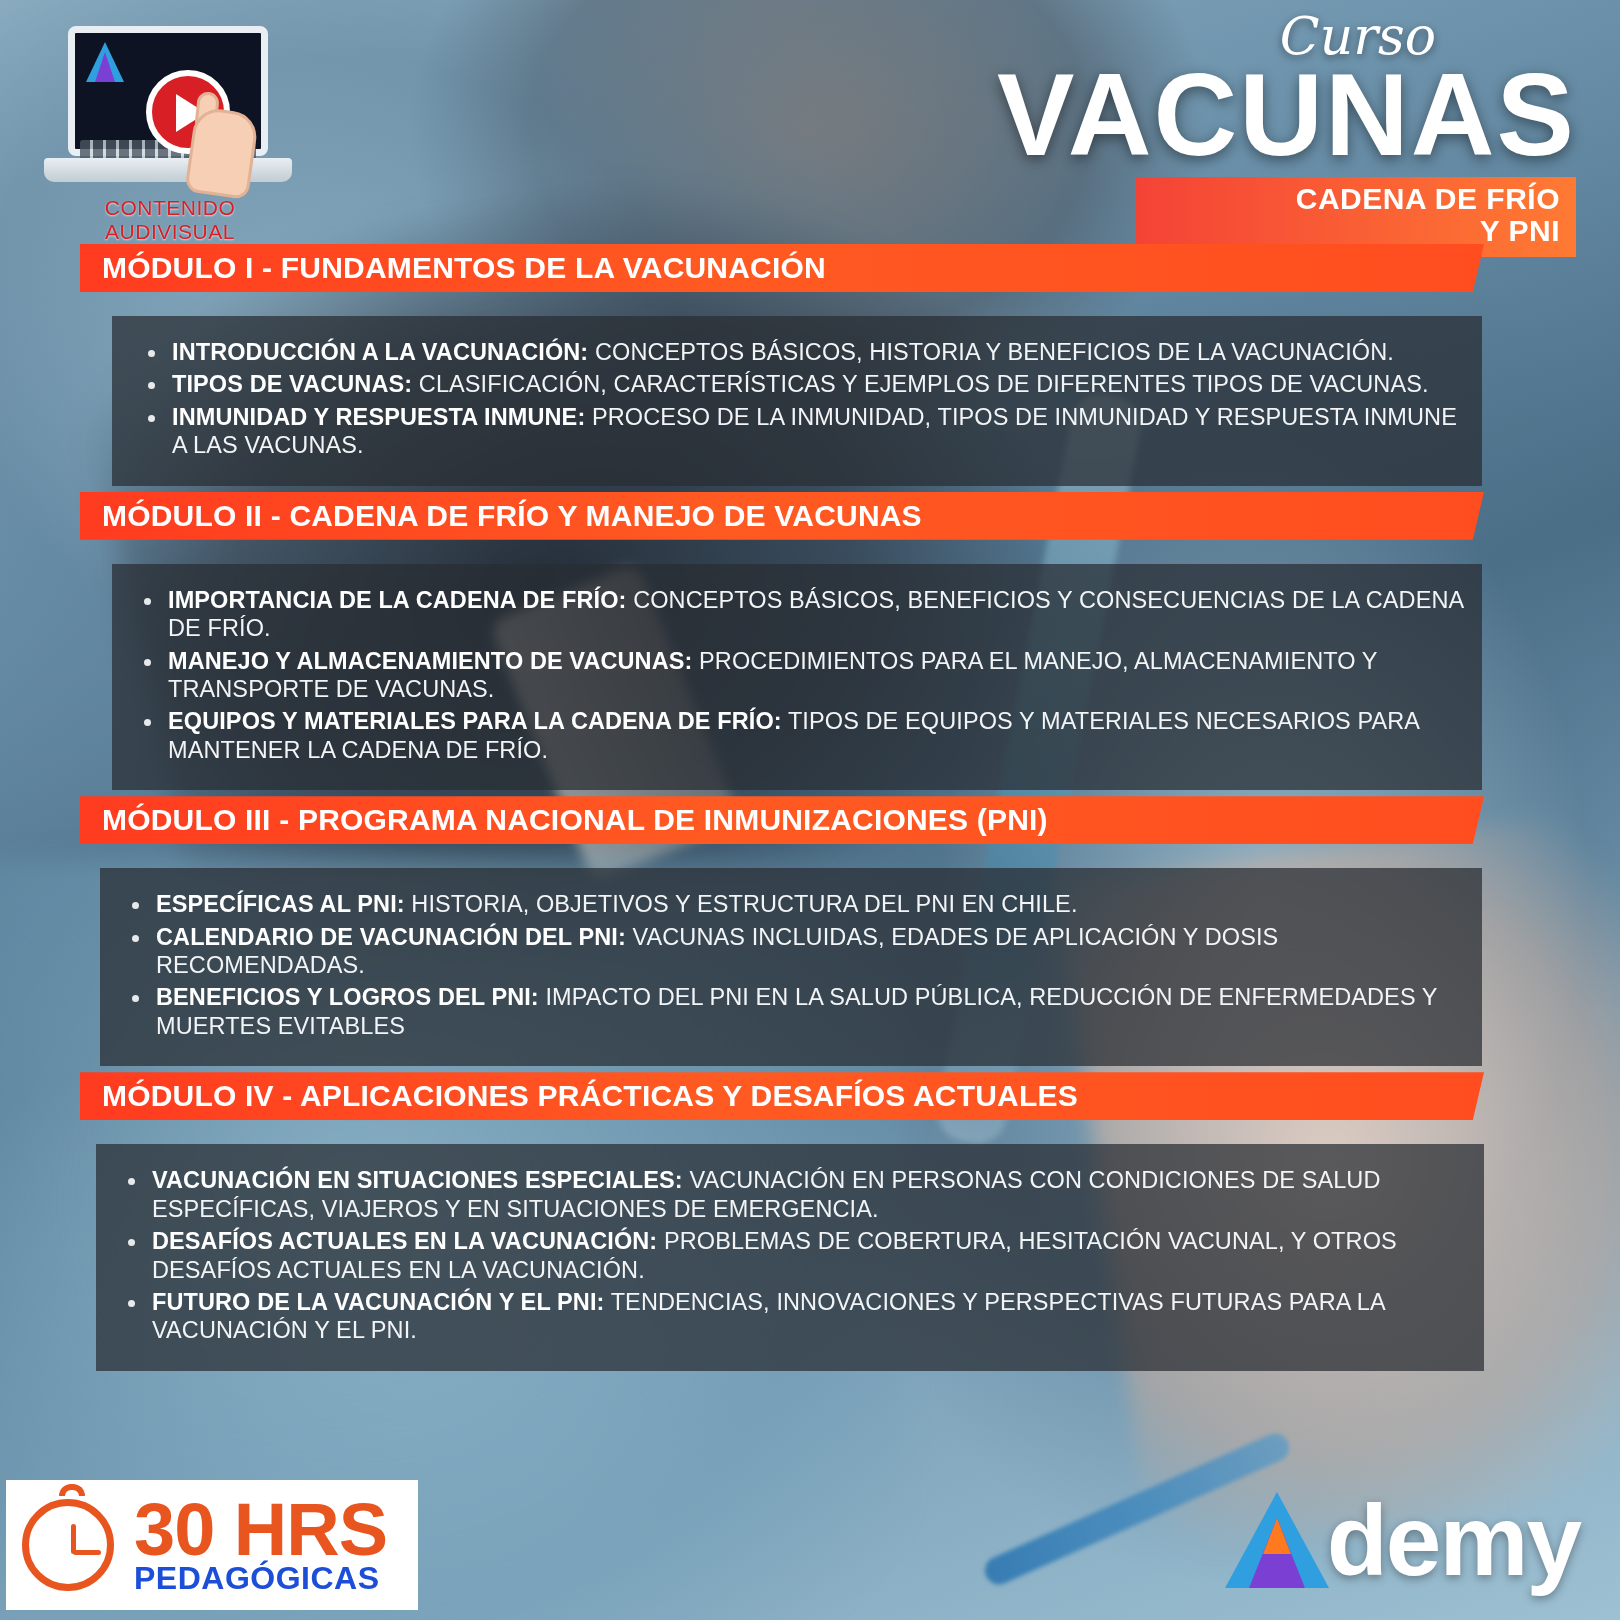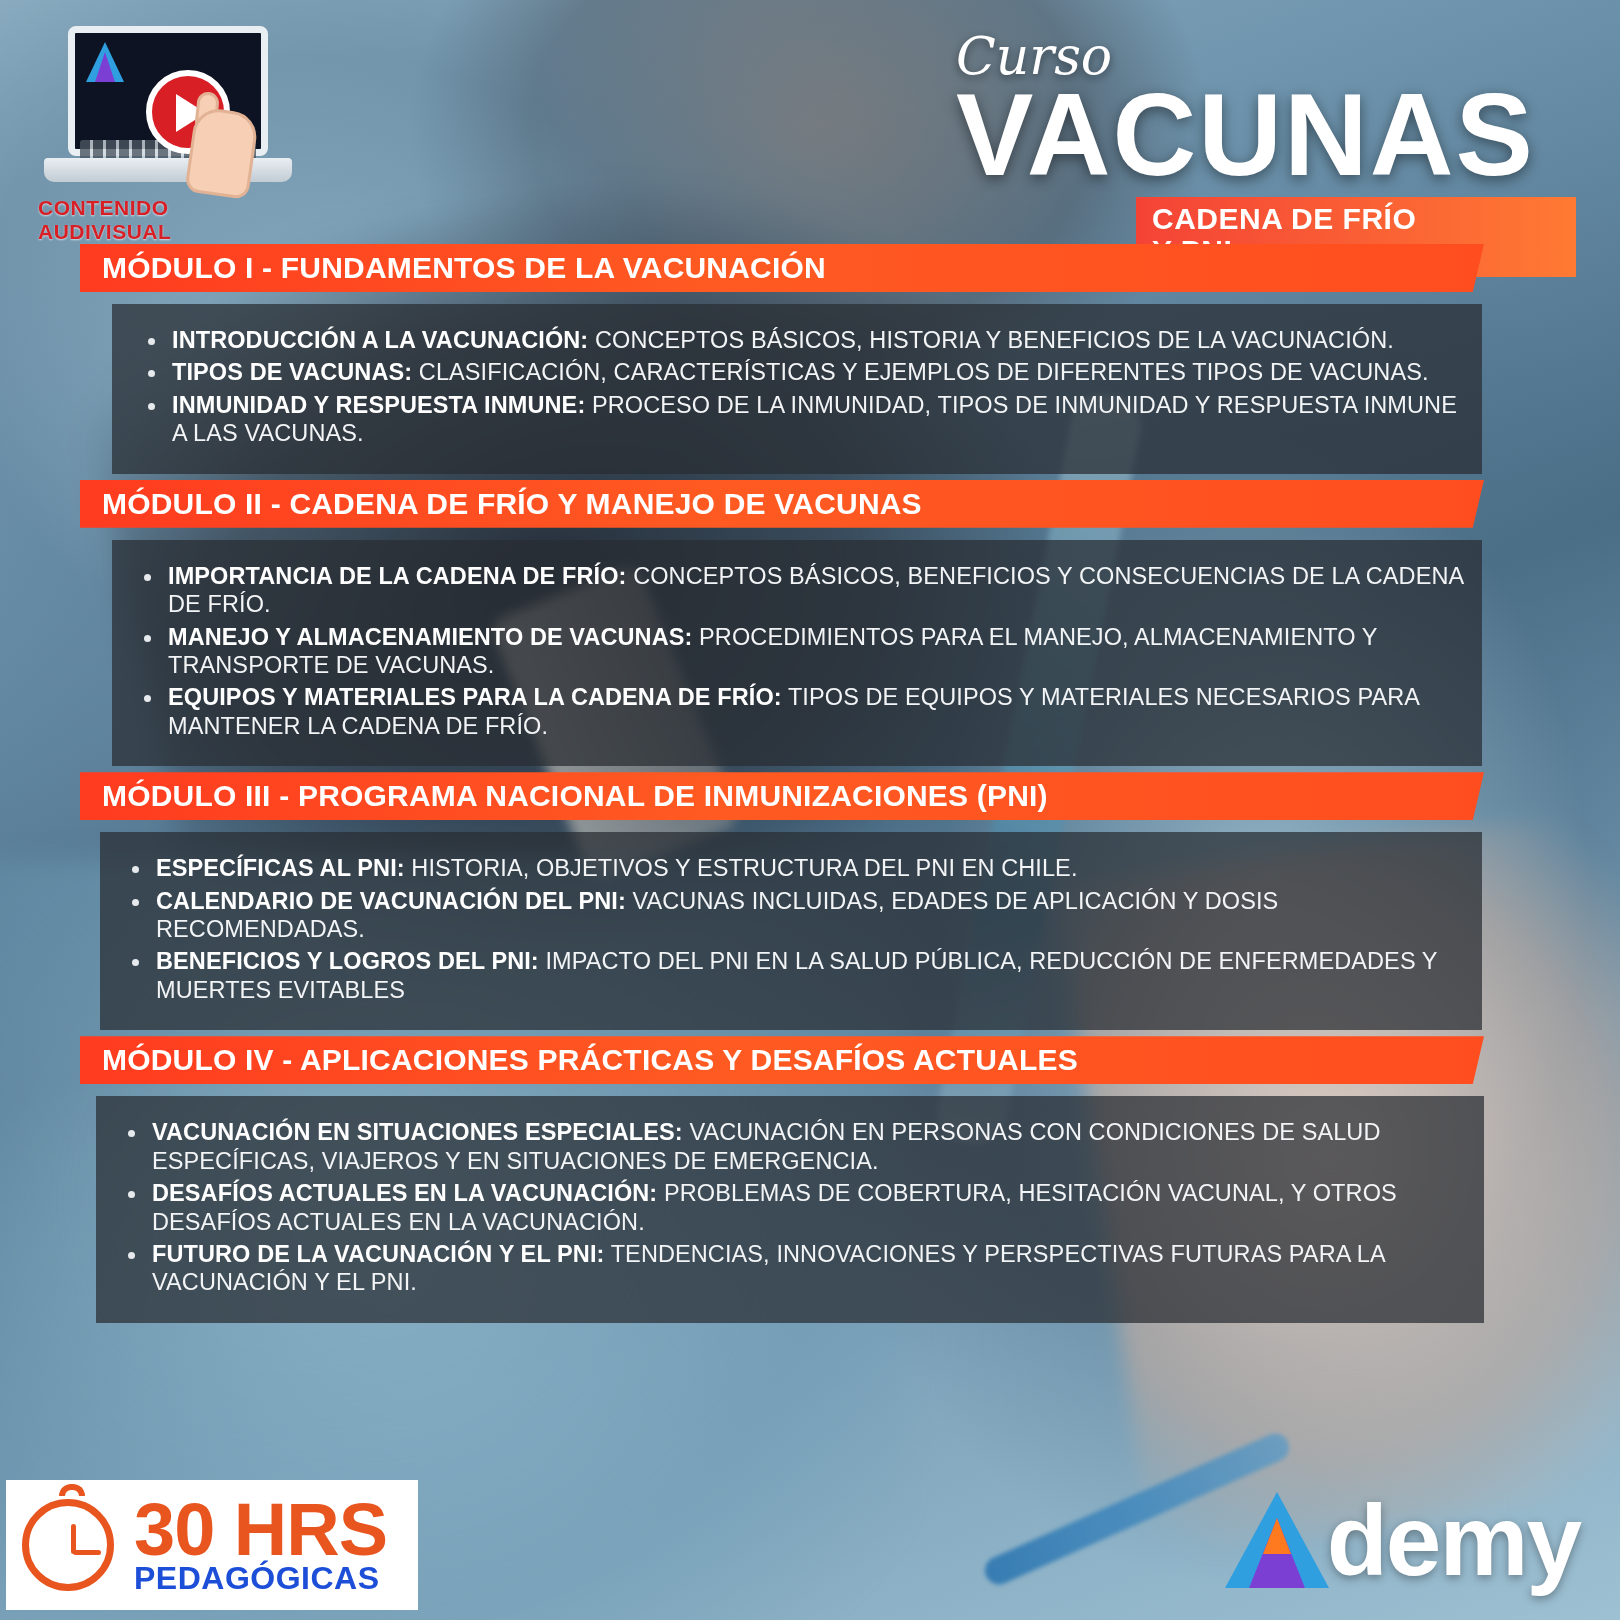--- a/index.html
+++ b/index.html
@@ -170,35 +170,35 @@
     background: #f6cfb4;
     border: 3px solid #e2b295;
     border-radius: 12px;
     transform: rotate(6deg);
   }
   .audiovisual-label {
     position: absolute;
     left: 0;
     top: 178px;
     width: 264px;
+    text-align: center;
     color: #d81f26;
-    font-weight: bold;
+    font-weight: normal;
     font-size: 21px;
     letter-spacing: .5px;
     text-shadow: 0 1px 2px rgba(255,255,255,.7);
   }
 
   
   .title-block {
     position: absolute;
     right: 44px;
     top: 10px;
     width: 620px;
-    text-align: left;
-    margin-top: 20px;
+    text-align: right;
   }
   .curso {
     font-family: "DejaVu Serif", serif;
     font-style: italic;
     font-size: 52px;
     color: #ffffff;
     text-shadow: 0 3px 8px rgba(0,0,0,.45);
     line-height: 1;
     margin-right: 140px;
   }
@@ -247,21 +247,21 @@
     font-size: 30px;
     letter-spacing: .2px;
     white-space: nowrap;
   }
 
   .module-body {
     margin-left: 112px;
     width: 1370px;
     background: rgba(40,44,50,0.72);
     padding: 22px 14px 22px 60px;
-    margin-top: 12px;
+    margin-top: 24px;
   }
   .module-body ul { list-style: none; }
   .module-body li {
     position: relative;
     color: #f2f4f6;
     font-size: 23.5px;
     line-height: 1.21;
     margin-bottom: 4px;
     letter-spacing: .1px;
   }

